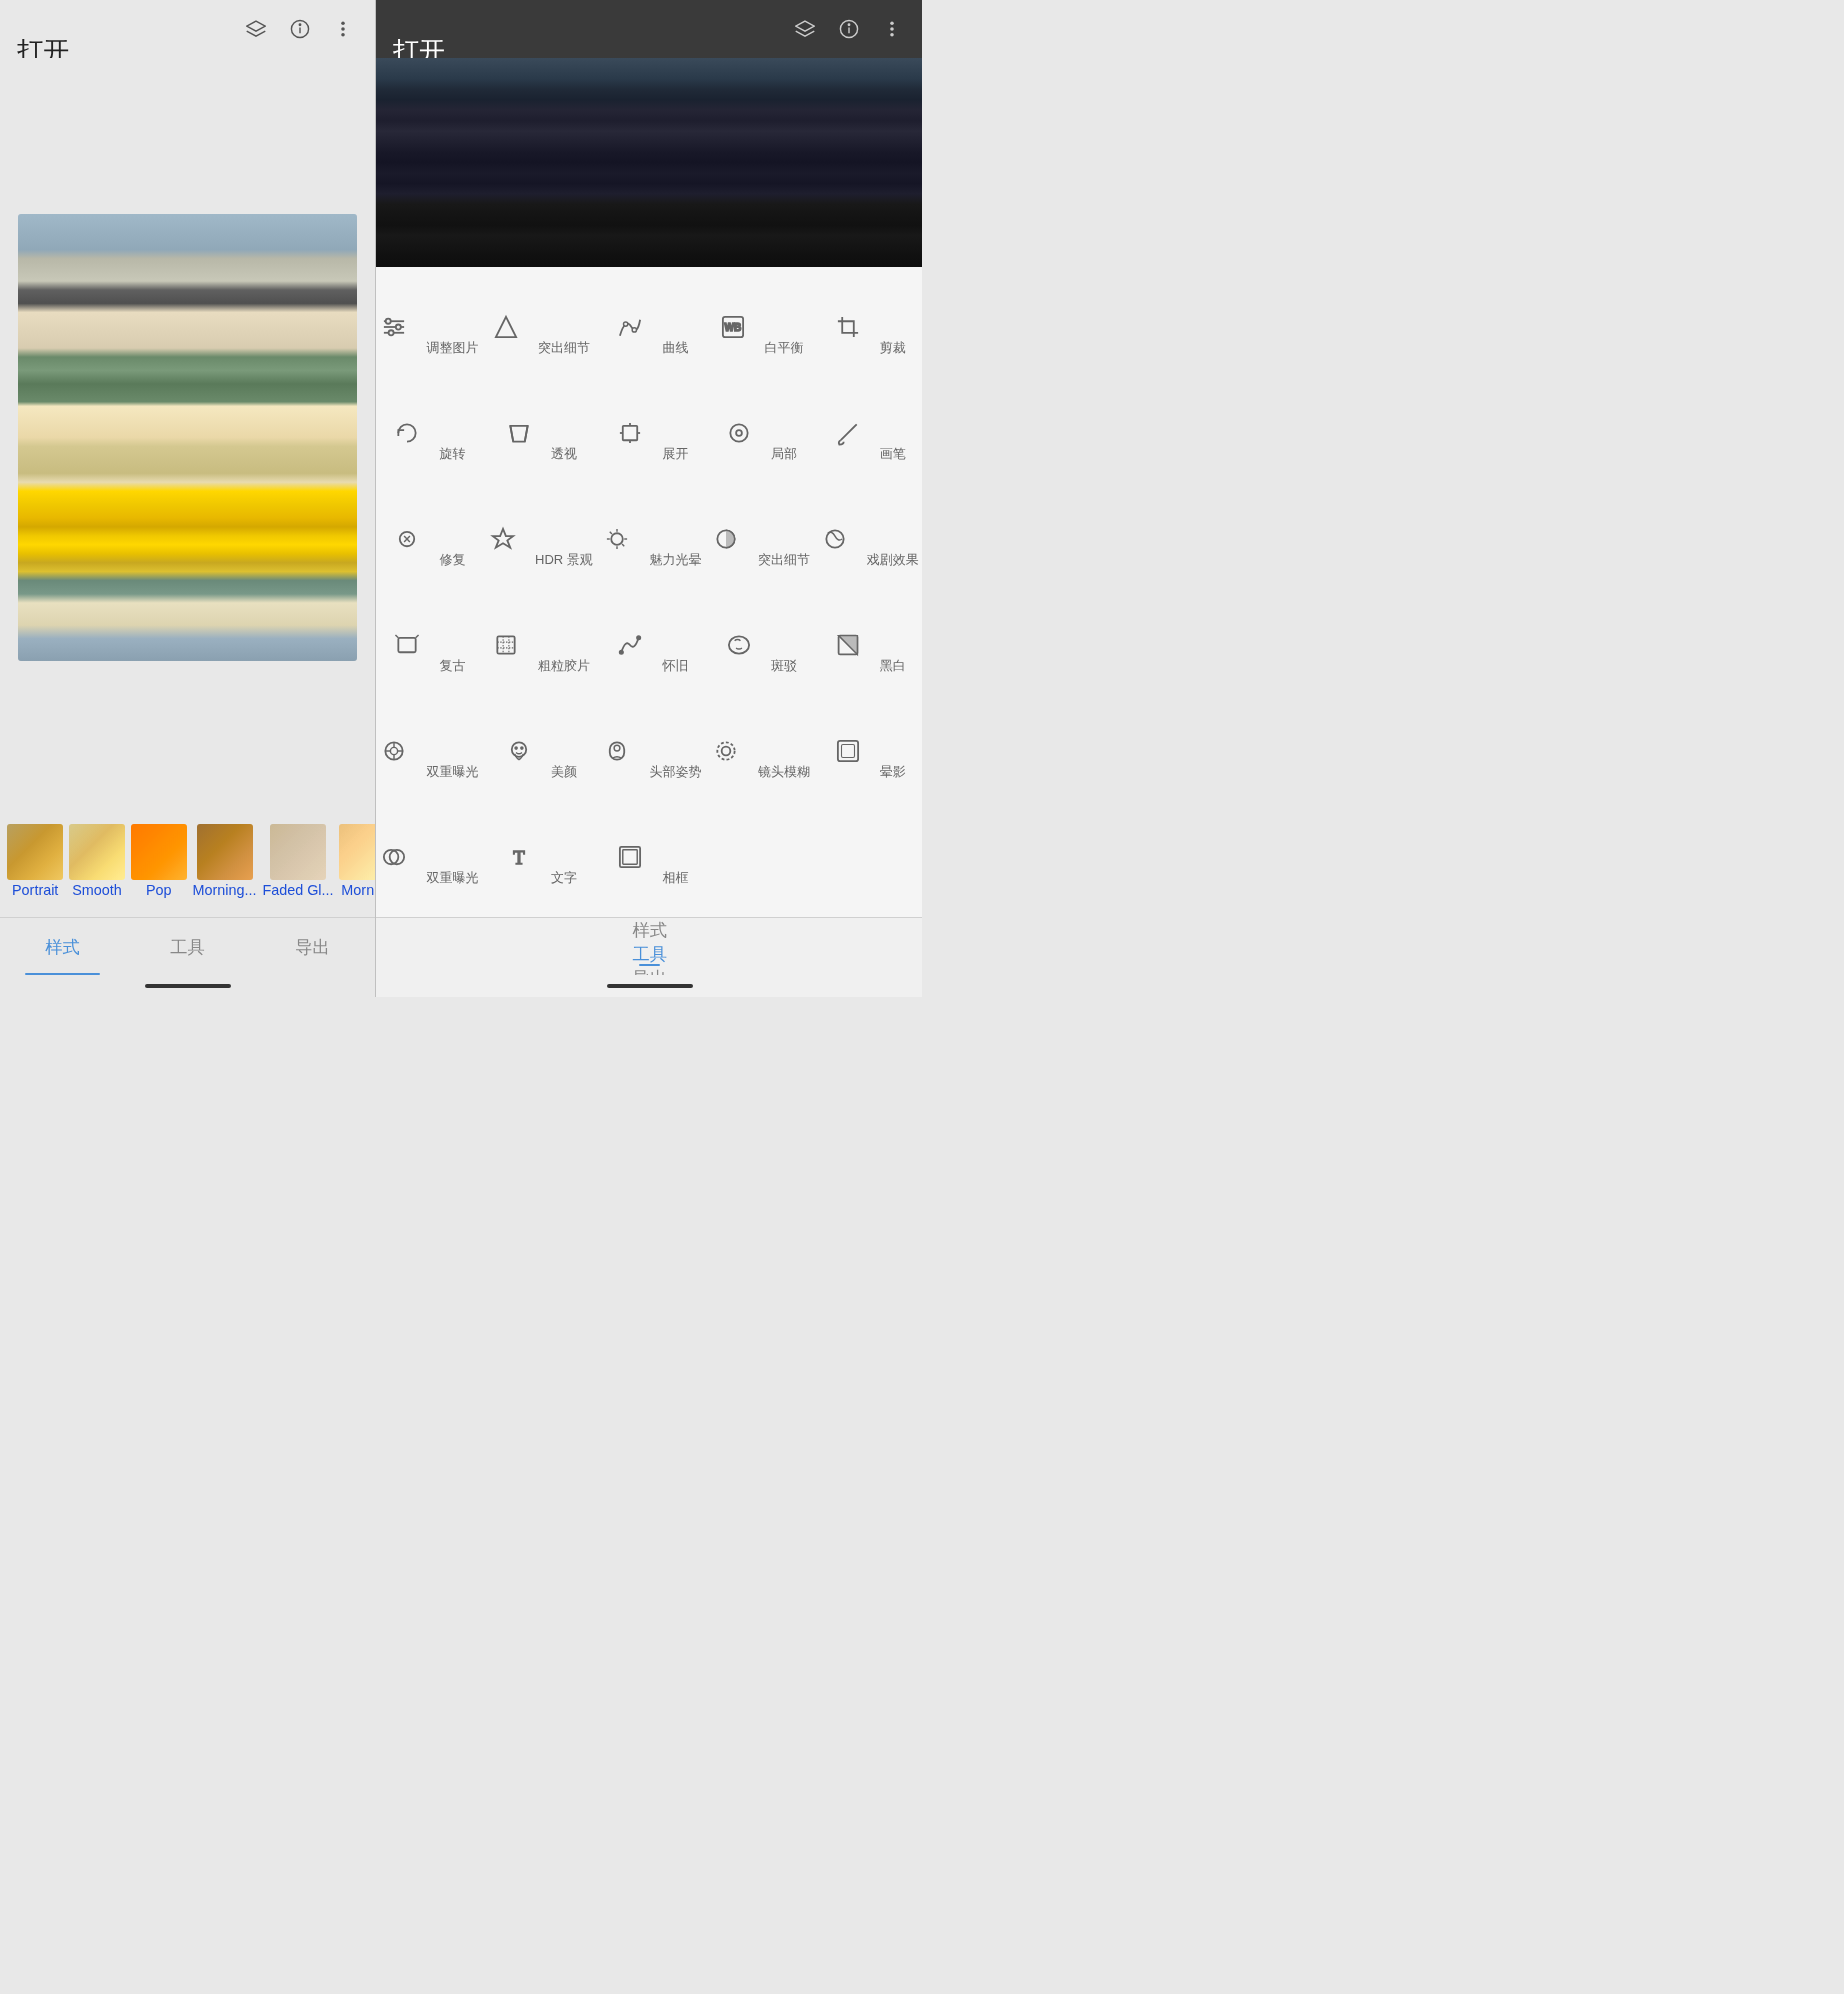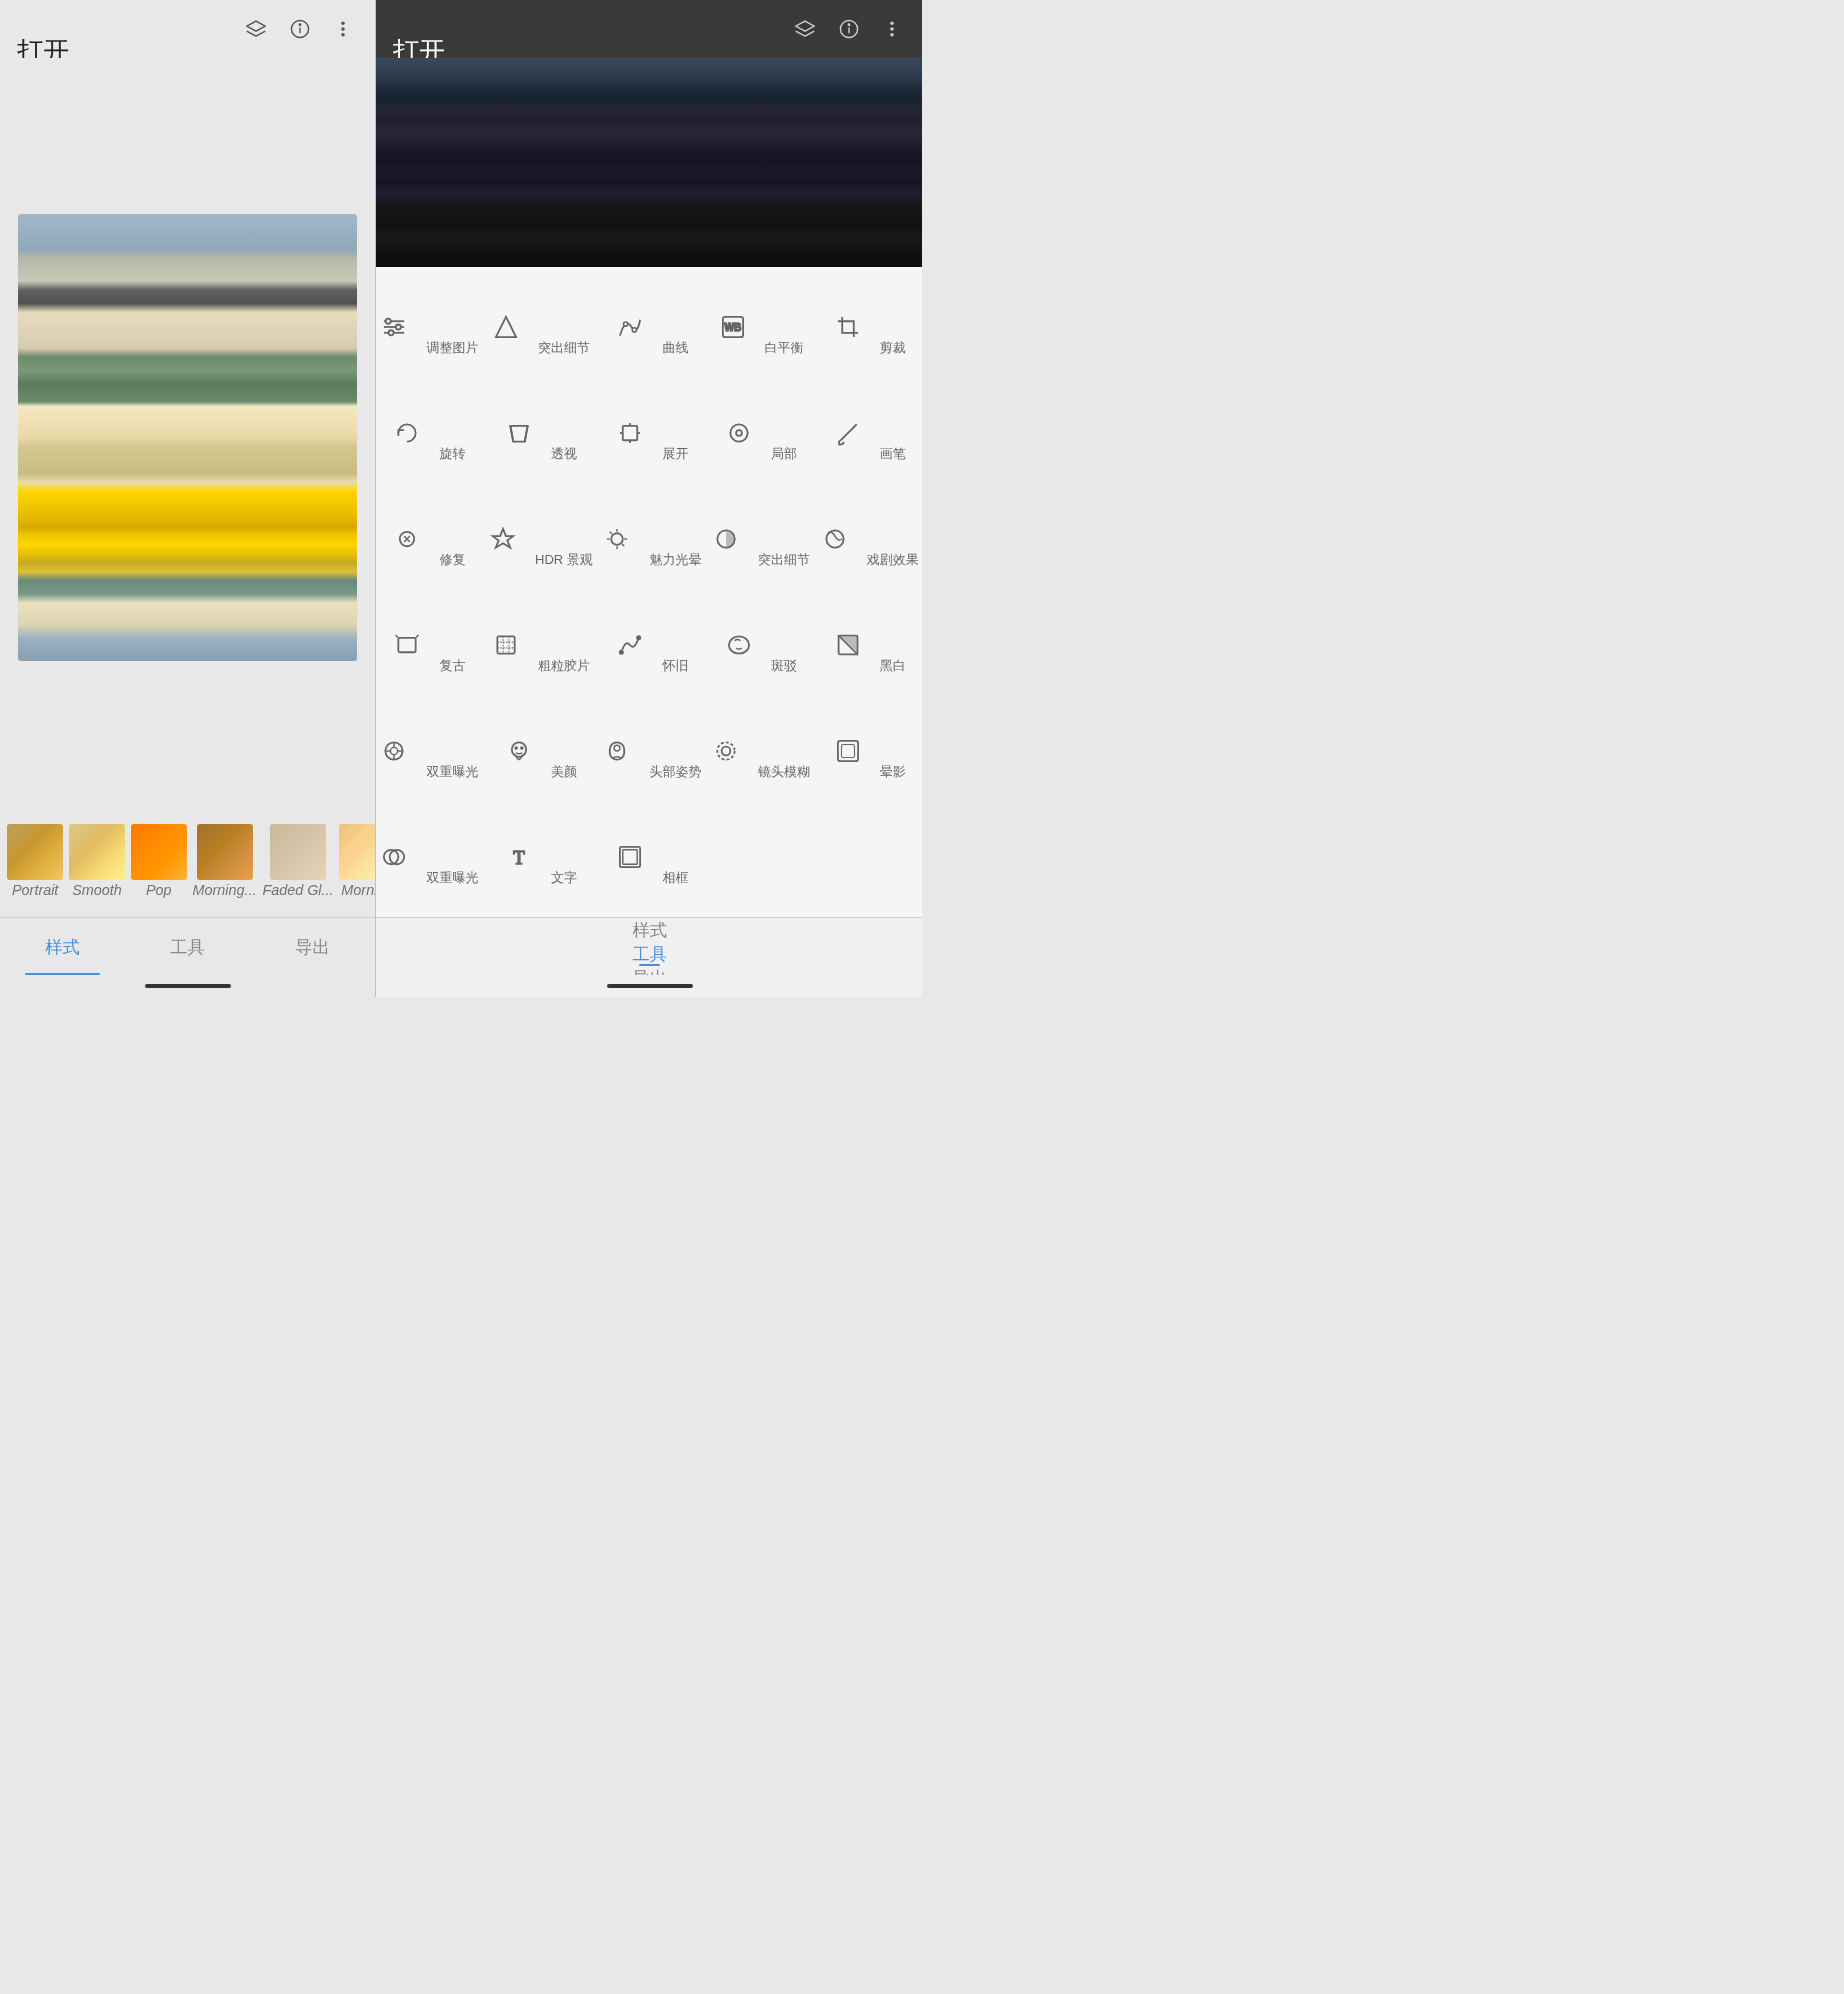--- a/index.html
+++ b/index.html
@@ -139,24 +139,23 @@
       width: 56px;
       height: 56px;
       border-radius: 2.9px;
       background: linear-gradient(135deg, #c8b870 0%, #d4aa44 40%, #e8c850 70%, #f0d870 100%);
       overflow: hidden;
       position: relative;
     }
 
     .filter-label {
       font-size: 14.4px;
-      color: #737373;
+      color: #1d4ed8;
       text-align: center;
       white-space: nowrap;
-      font-style: italic;
     }
 
     
     .ft-portrait { background: linear-gradient(135deg, #b8a060 0%, #c89830 40%, #e0b040 70%, #f0c860 100%); }
     .ft-smooth { background: linear-gradient(135deg, #c8b870 0%, #d4aa44 40%, #e8c850 70%, #f0d870 100%); filter: saturate(0.8) brightness(1.1); }
     .ft-pop { background: linear-gradient(135deg, #d88030 0%, #e89020 40%, #f8a040 70%, #ffb860 100%); filter: saturate(1.5); }
     .ft-accentuate { background: linear-gradient(135deg, #a07030 0%, #b88020 40%, #d09040 70%, #e8a050 100%); }
     .ft-faded { background: linear-gradient(135deg, #b8a888 0%, #c0b098 40%, #c8b8a0 70%, #d0c0a8 100%); filter: brightness(1.1); }
     .ft-morning { background: linear-gradient(135deg, #c8a060 0%, #d8b070 40%, #e8c080 70%, #f0d090 100%); filter: brightness(1.2) saturate(0.9); }
 

